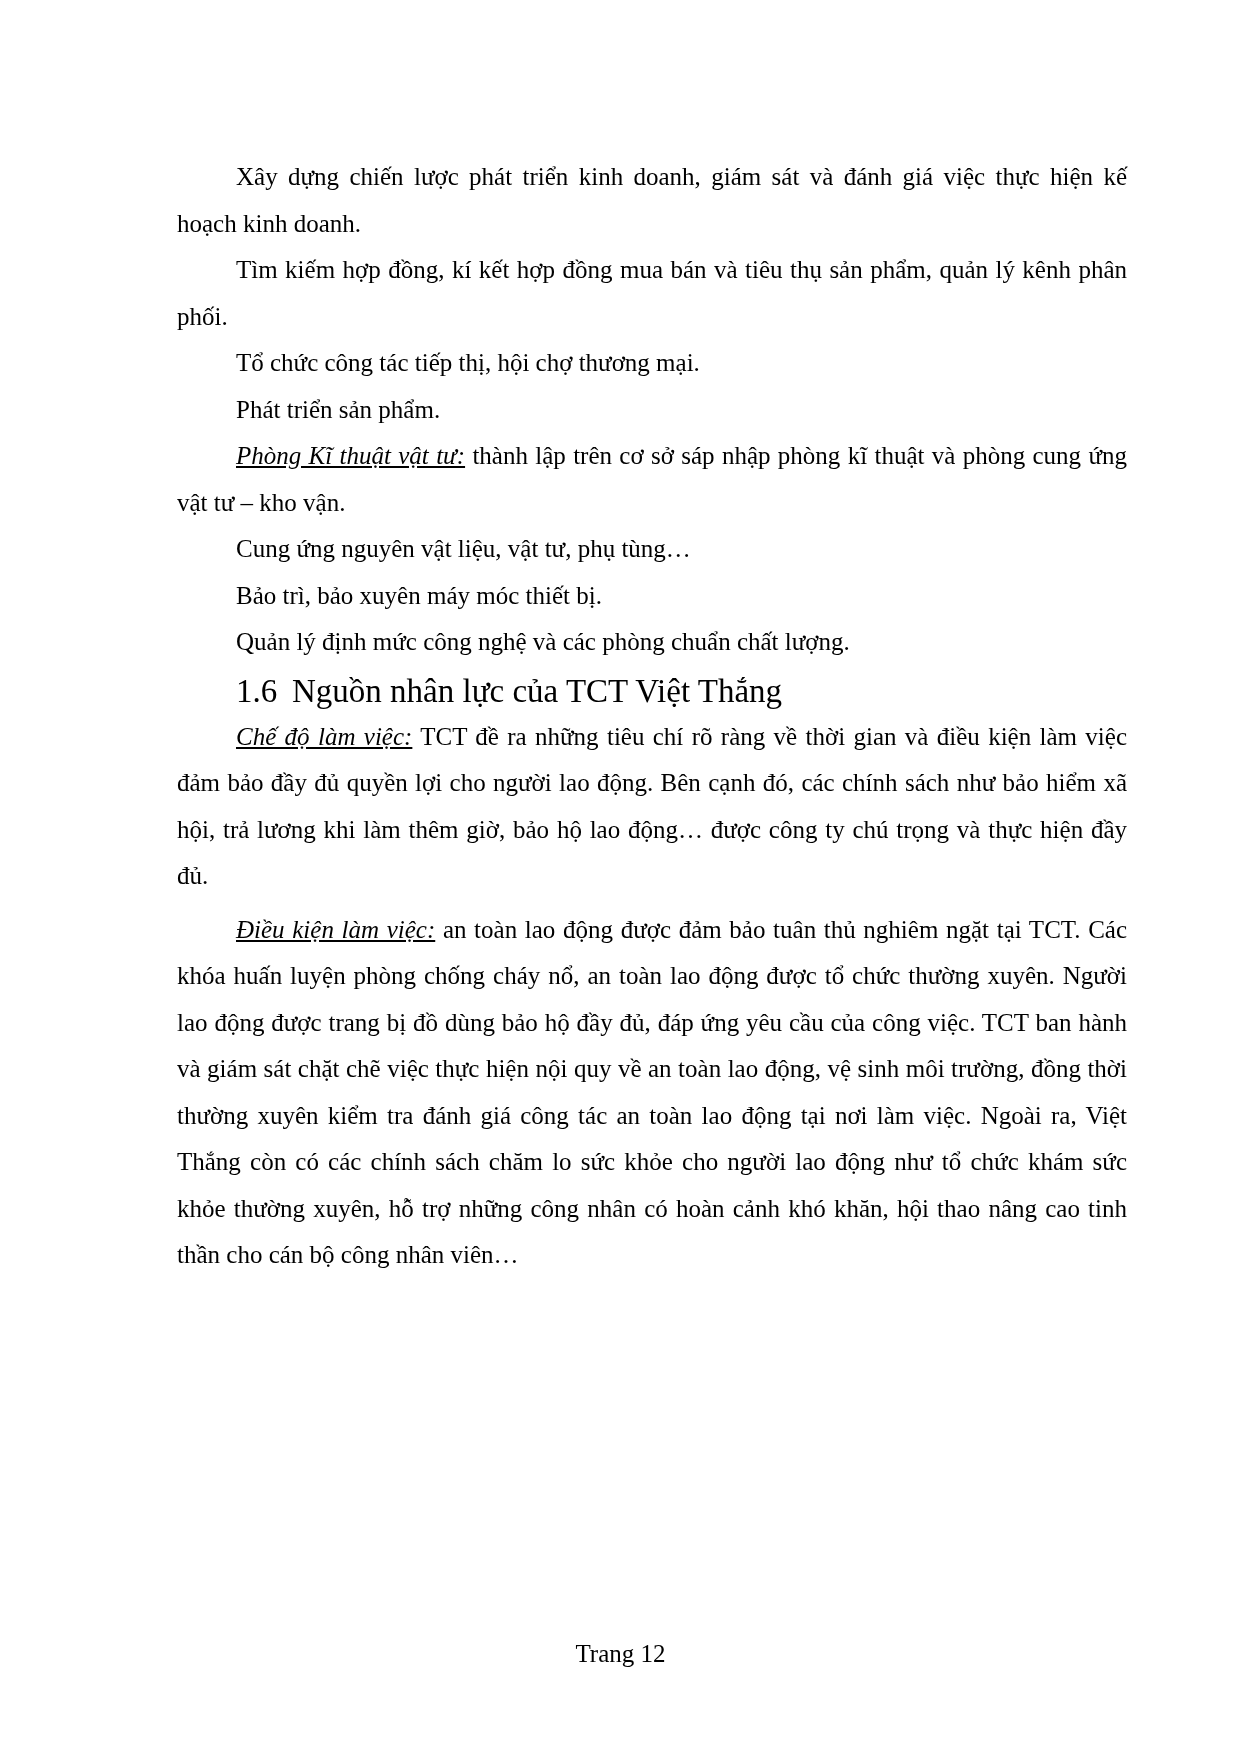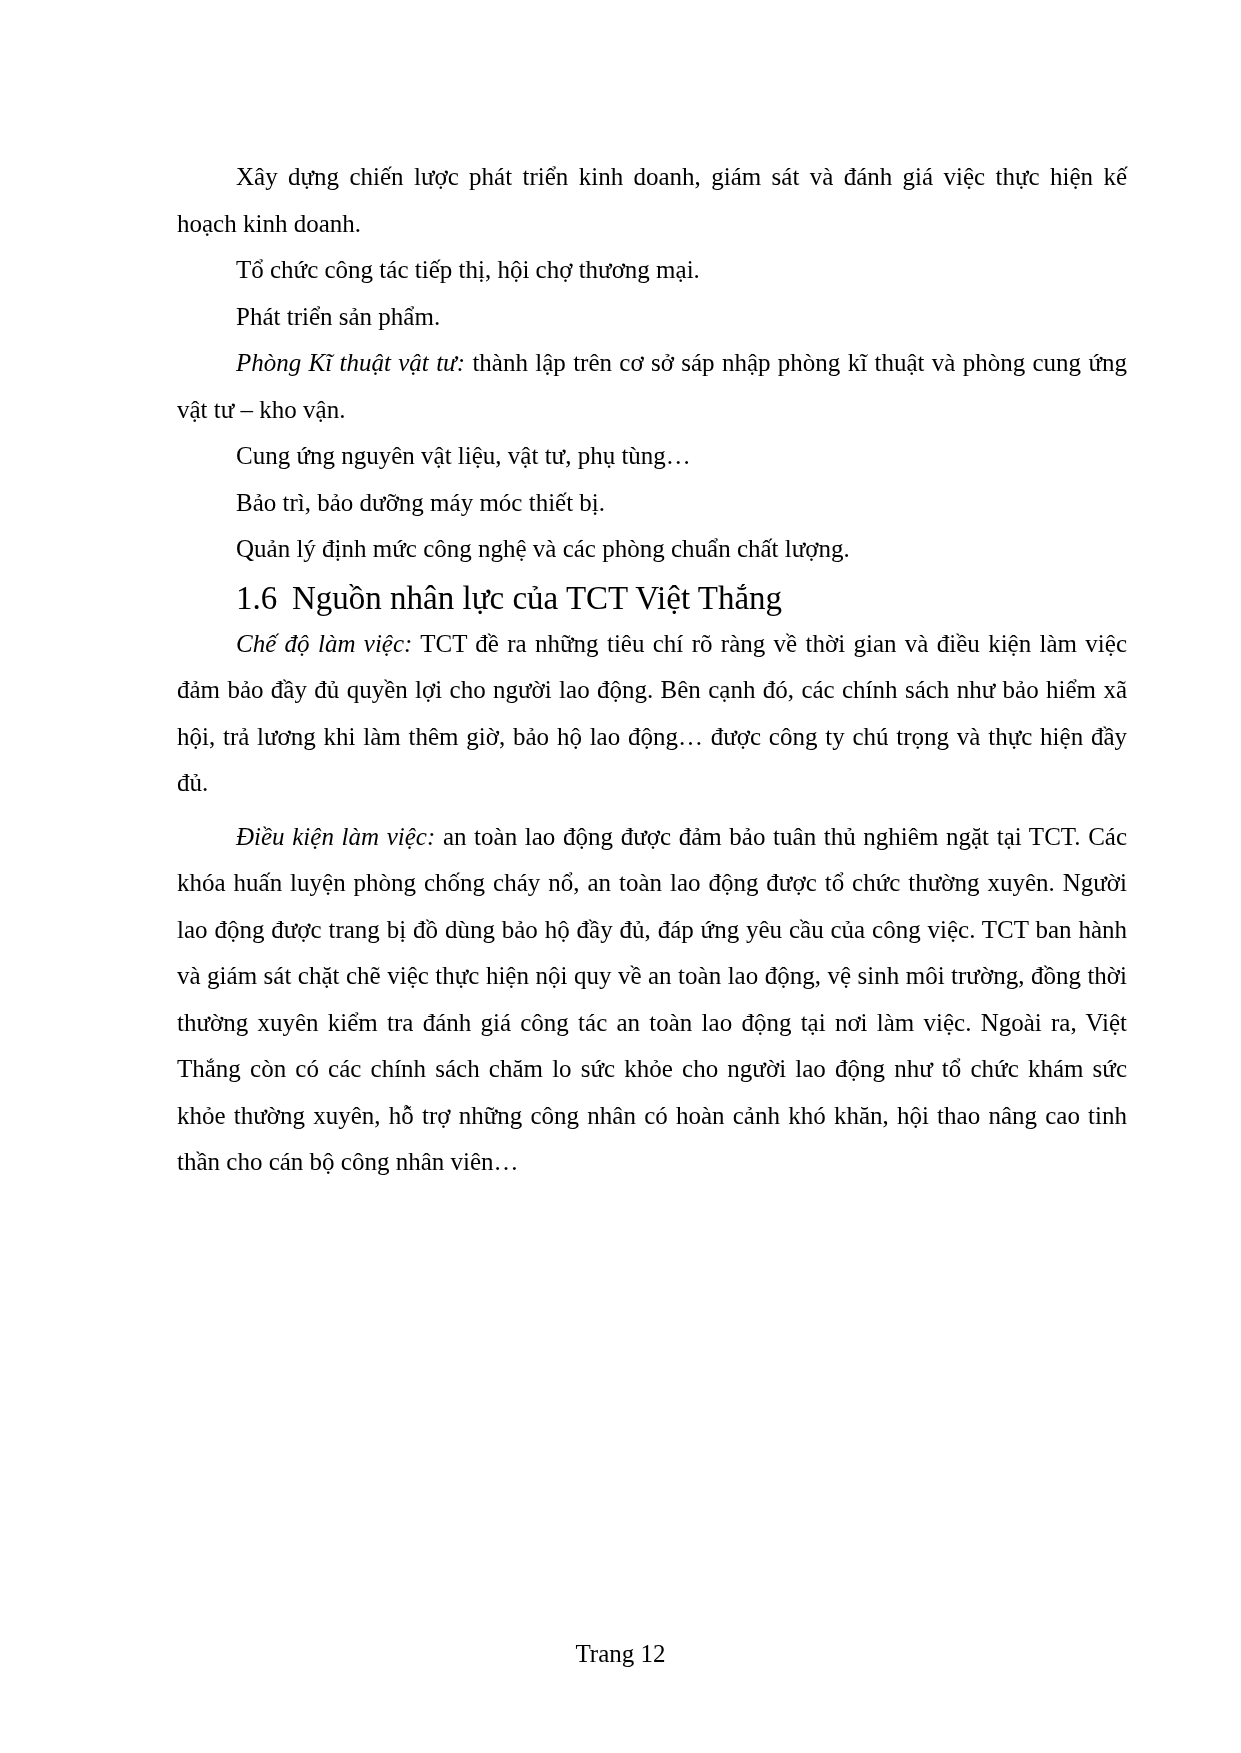--- a/index.html
+++ b/index.html
@@ -2,36 +2,37 @@
 <html><head>
   <meta charset="utf-8">
   <style>
     html, body { margin: 0; padding: 0; background: #ffffff; }
     body { width: 1241px; height: 1753px; position: relative; overflow: hidden;
       font-family: "Liberation Serif", "DejaVu Serif", serif; color: #000; }
     .page { position: absolute; left: 0; top: 12px; width: 1241px; height: 1753px; }
     .body-text { position: absolute; left: 177px; top: 142px; width: 950px; font-size: 25px; line-height: 46.5px; }
     .p { margin: 0; text-align: justify; text-indent: 59px; }
     .p.gap { margin-top: 7px; }
-    .p .em { font-style: italic; }
+    .p .em { font-style: italic; text-decoration: underline; }
     .heading { margin: 2px 0 0 0; font-weight: normal; font-size: 33px; text-indent: 59px; line-height: 46px; }
     .heading .num { display: inline-block; width: 56px; text-indent: 0; }
     .footer { position: absolute; left: 0; width: 1241px; top: 1628px; text-align: center; font-size: 25px; }
   </style>
 </head>
 <body>
 
 <div class="page">
   <div class="body-text">
     <p class="p">Xây dựng chiến lược phát triển kinh doanh, giám sát và đánh giá việc thực hiện kế hoạch kinh doanh.</p>
+    <p class="p">Tìm kiếm hợp đồng, kí kết hợp đồng mua bán và tiêu thụ sản phẩm, quản lý kênh phân phối.</p>
     <p class="p">Tổ chức công tác tiếp thị, hội chợ thương mại.</p>
     <p class="p">Phát triển sản phẩm.</p>
     <p class="p"><span class="em">Phòng Kĩ thuật vật tư:</span><span> thành lập trên cơ sở sáp nhập phòng kĩ thuật và phòng cung ứng vật tư – kho vận.</span></p>
     <p class="p">Cung ứng nguyên vật liệu, vật tư, phụ tùng…</p>
-    <p class="p">Bảo trì, bảo dưỡng máy móc thiết bị.</p>
+    <p class="p">Bảo trì, bảo xuyên máy móc thiết bị.</p>
     <p class="p">Quản lý định mức công nghệ và các phòng chuẩn chất lượng.</p>
 
     <h2 class="heading"><span class="num">1.6</span><span>Nguồn nhân lực của TCT Việt Thắng</span></h2>
 
     <p class="p"><span class="em">Chế độ làm việc:</span><span> TCT đề ra những tiêu chí rõ ràng về thời gian và điều kiện làm việc đảm bảo đầy đủ quyền lợi cho người lao động. Bên cạnh đó, các chính sách như bảo hiểm xã hội, trả lương khi làm thêm giờ, bảo hộ lao động… được công ty chú trọng và thực hiện đầy đủ.</span></p>
     <p class="p gap"><span class="em">Điều kiện làm việc:</span><span> an toàn lao động được đảm bảo tuân thủ nghiêm ngặt tại TCT. Các khóa huấn luyện phòng chống cháy nổ, an toàn lao động được tổ chức thường xuyên. Người lao động được trang bị đồ dùng bảo hộ đầy đủ, đáp ứng yêu cầu của công việc. TCT ban hành và giám sát chặt chẽ việc thực hiện nội quy về an toàn lao động, vệ sinh môi trường, đồng thời thường xuyên kiểm tra đánh giá công tác an toàn lao động tại nơi làm việc. Ngoài ra, Việt Thắng còn có các chính sách chăm lo sức khỏe cho người lao động như tổ chức khám sức khỏe thường xuyên, hỗ trợ những công nhân có hoàn cảnh khó khăn, hội thao nâng cao tinh thần cho cán bộ công nhân viên…</span></p>
   </div>
 
   <div class="footer">Trang 12</div>
 </div>

